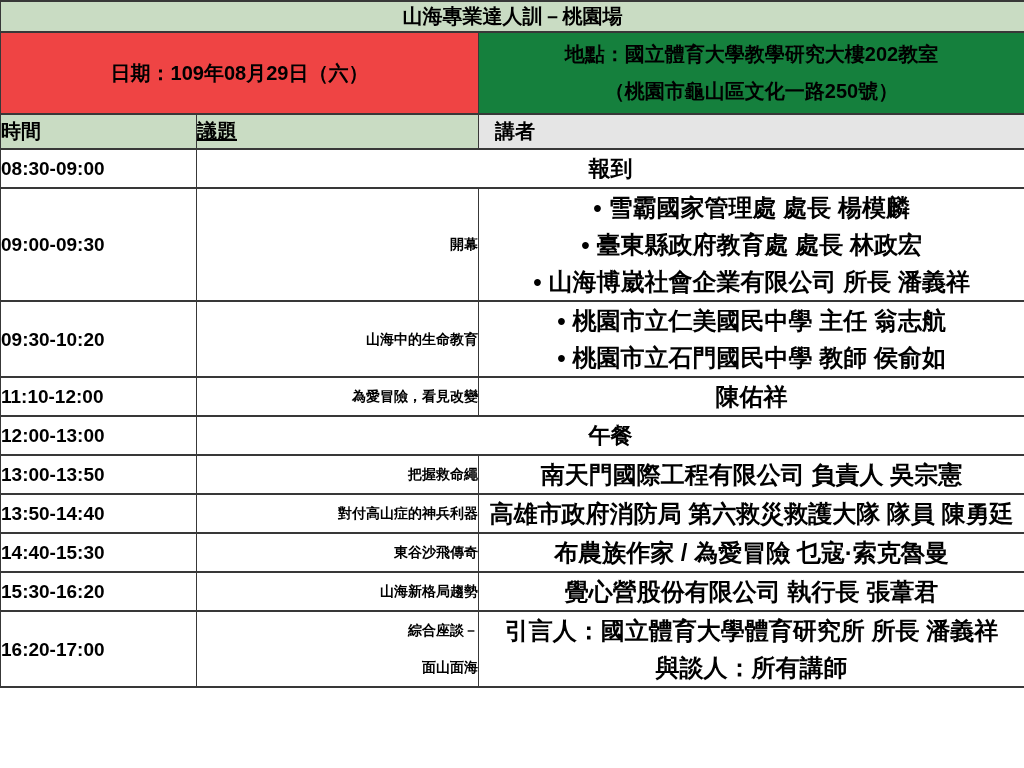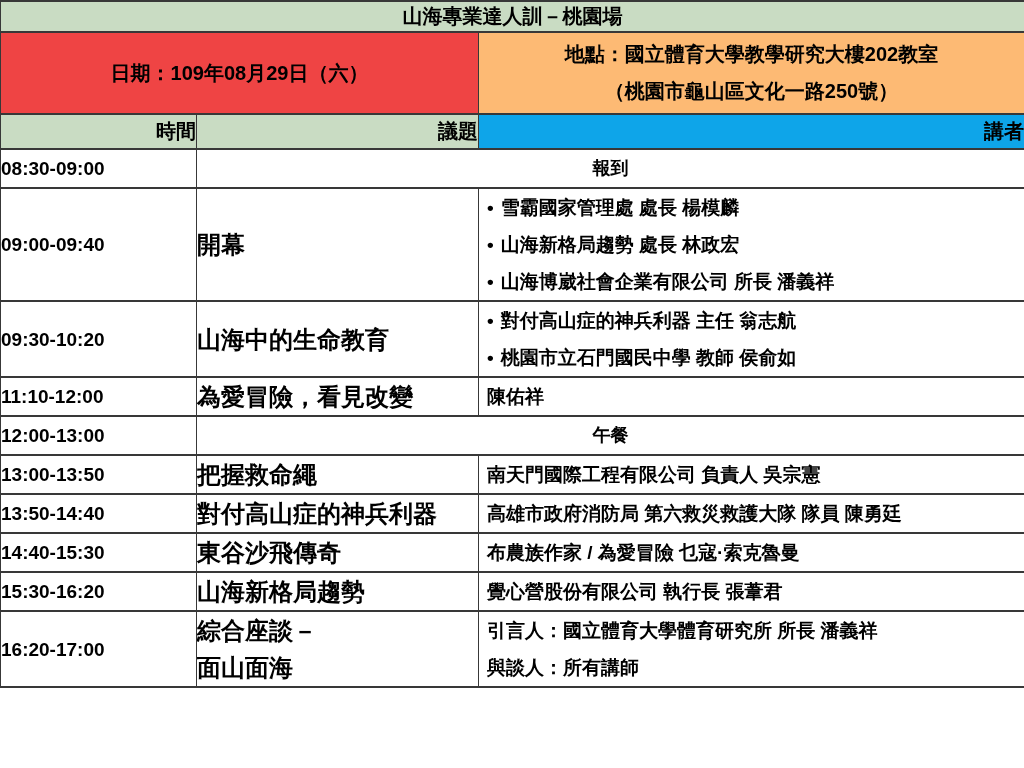--- a/index.html
+++ b/index.html
@@ -25,89 +25,89 @@
   .green{background:#c9dcc3;}
   .title-row td{
     height:29px;line-height:29px;
     text-align:center;font-size:20px;font-weight:700;
   }
   .info-row td{
     height:80px;text-align:center;font-size:20px;
   }
   .info-row .loc-line{line-height:37px;}
   th{
-    height:33px;text-align:right;
+    height:33px;text-align:left;
     font-size:20px;font-weight:700;
   }
   .time-cell{font-size:19px;}
-  .topic-cell{text-align:left;font-size:24px;margin-left:29px;}
-  .merged-cell{text-align:center;font-size:18px;}
-  .speaker-cell{text-align:left;font-size:19px;padding:0 8px;}
+  .topic-cell{text-align:right;font-size:14px;margin-left:29px;}
+  .merged-cell{text-align:center;font-size:22px;}
+  .speaker-cell{text-align:center;font-size:24px;padding:0 8px;}
   .line{line-height:37px;white-space:nowrap;}
   .bullet{display:inline-block;margin-right:7px;}
 </style>
 </head>
 <body>
 
 <table class="schedule">
   <colgroup>
     <col style="width:196px">
     <col style="width:282px">
     <col style="width:546px">
   </colgroup>
   <tbody>
     <tr class="title-row">
       <td colspan="3" class="green" style="background: rgb(201, 220, 195);">山海專業達人訓－桃園場</td>
     </tr>
     <tr class="info-row">
       <td colspan="2" class="green" style="background: #ef4444;">
         <div class="loc-line">日期：109年08月29日（六）</div>
       </td>
-      <td class="green" style="background: #fdba74;">
+      <td class="green" style="background: #15803d;">
         <div class="loc-line">地點：國立體育大學教學研究大樓202教室</div>
         <div class="loc-line">（桃園市龜山區文化一路250號）</div>
       </td>
     </tr>
     <tr class="header-row">
       <th class="green" style="background: rgb(201, 220, 195);">時間</th>
-      <th class="green" style="background: rgb(201, 220, 195);">議題</th>
-      <th class="green" style="background: #0ea5e9;">講者</th>
+      <th class="green" style="background: rgb(201, 220, 195); text-decoration: underline;">議題</th>
+      <th class="green" style="background: #e5e5e5; padding-left: 16px;">講者</th>
     </tr>
   </tbody>
   <tbody id="schedule-body">
       <tr>
         <td class="time-cell">
           <div class="line">08:30-09:00</div>
         </td>
         <td class="merged-cell" colspan="2">
           <div class="line">報到</div>
         </td>
       </tr>
       <tr>
         <td class="time-cell">
-          <div class="line">09:00-09:40</div>
+          <div class="line">09:00-09:30</div>
         </td>
         <td class="topic-cell">
           <div class="line">開幕</div>
         </td>
         <td class="speaker-cell">
           <div class="line"><span class="bullet">•</span><span>雪霸國家管理處 處長 楊模麟</span></div>
-          <div class="line"><span class="bullet">•</span><span>山海新格局趨勢 處長 林政宏</span></div>
+          <div class="line"><span class="bullet">•</span><span>臺東縣政府教育處 處長 林政宏</span></div>
           <div class="line"><span class="bullet">•</span><span>山海博崴社會企業有限公司 所長 潘義祥</span></div>
         </td>
       </tr>
       <tr>
         <td class="time-cell">
           <div class="line">09:30-10:20</div>
         </td>
         <td class="topic-cell">
           <div class="line">山海中的生命教育</div>
         </td>
         <td class="speaker-cell">
-          <div class="line"><span class="bullet">•</span><span>對付高山症的神兵利器 主任 翁志航</span></div>
+          <div class="line"><span class="bullet">•</span><span>桃園市立仁美國民中學 主任 翁志航</span></div>
           <div class="line"><span class="bullet">•</span><span>桃園市立石門國民中學 教師 侯俞如</span></div>
         </td>
       </tr>
       <tr>
         <td class="time-cell">
           <div class="line">11:10-12:00</div>
         </td>
         <td class="topic-cell">
           <div class="line">為愛冒險，看見改變</div>
         </td>

